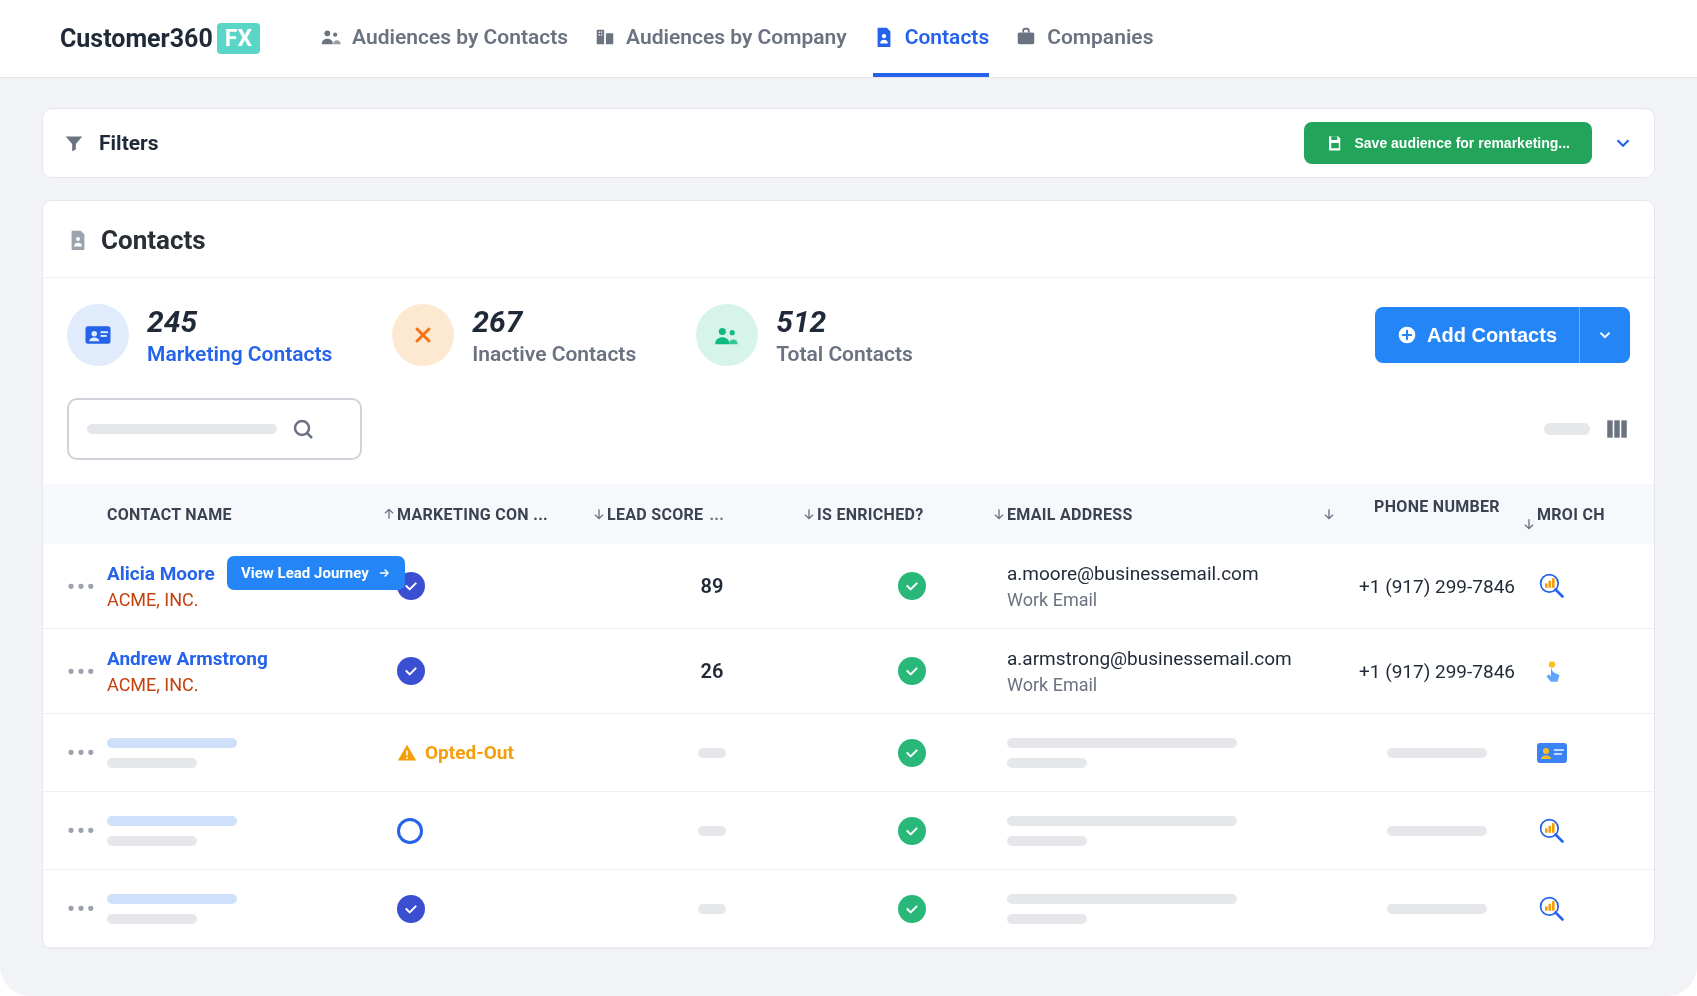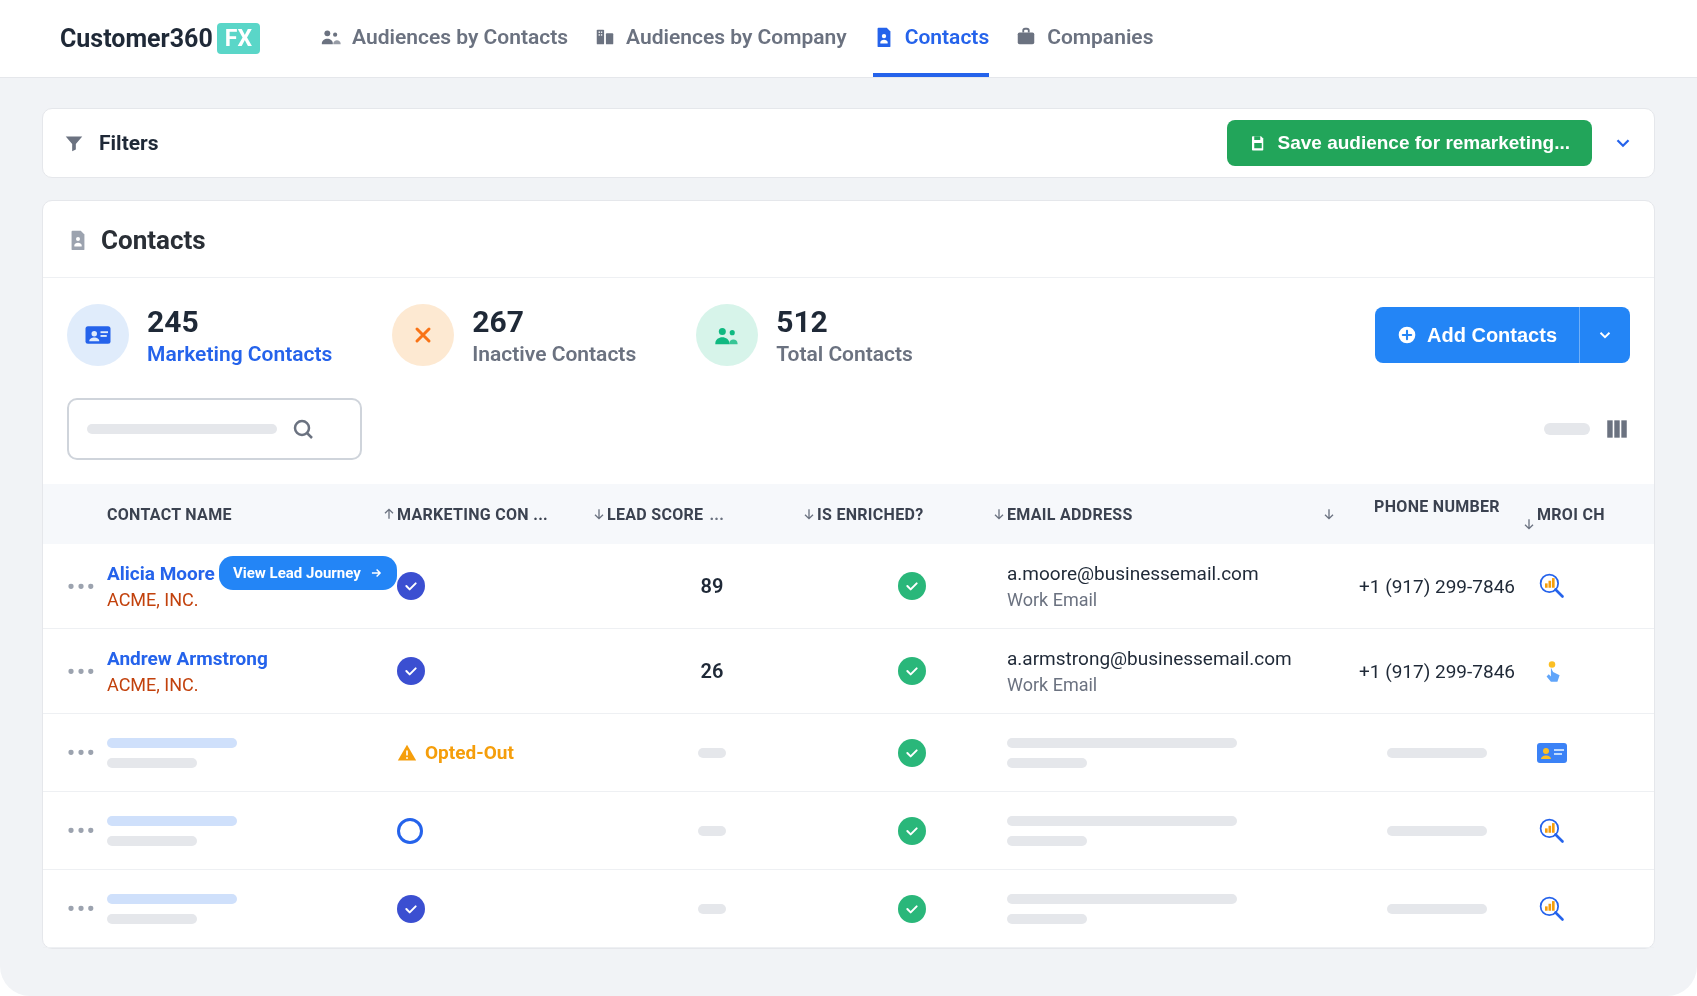--- a/index.html
+++ b/index.html
@@ -15,36 +15,36 @@
     .nav-tab.active { color: #2563eb; border-bottom-color: #2563eb; }
     .nav-tab svg { width: 22px; height: 22px; }
     
     
     .page { background: #f1f3f6; padding: 30px 42px; height: calc(100% - 78px); }
     
     
     .filters-bar { background: #fff; border: 1px solid #e5e7eb; border-radius: 10px; height: 70px; display: flex; align-items: center; padding: 0 20px; justify-content: space-between; margin-bottom: 22px; }
     .filters-left { display: flex; align-items: center; gap: 14px; font-size: 21px; font-weight: 700; color: #1f2937; }
     .filters-right { display: flex; align-items: center; gap: 20px; }
-    .btn-save { background: #22a55a; color: #fff; border: none; border-radius: 8px; padding: 12px 22px; font-size: 19px; font-weight: 700; display: flex; align-items: center; gap: 10px; cursor: pointer; text-align: center; }
+    .btn-save { background: #22a55a; color: #fff; border: none; border-radius: 8px; padding: 12px 22px; font-size: 14px; font-weight: 700; display: flex; align-items: center; gap: 10px; cursor: pointer; text-align: center; }
     .chevron-blue { color: #2563eb; }
     
     
     .panel { background: #fff; border: 1px solid #e5e7eb; border-radius: 10px; padding: 24px 0 0 0; }
     .panel-header { display: flex; align-items: center; gap: 12px; font-size: 26px; font-weight: 700; padding: 0 24px 22px 24px; border-bottom: 1px solid #eef0f3; color: #2a2f36; }
     .panel-header svg { width: 22px; height: 26px; color: #9ca3af; }
     
     .stats-row { display: flex; align-items: center; padding: 26px 24px; gap: 60px; }
     .stat { display: flex; align-items: center; gap: 18px; }
     .stat-icon { width: 62px; height: 62px; border-radius: 50%; display: flex; align-items: center; justify-content: center; }
     .stat-icon.blue { background: #e0ecfb; color: #2563eb; }
     .stat-icon.orange { background: #fde9d2; color: #f97316; }
     .stat-icon.green { background: #d7f4ea; color: #10b981; }
     .stat-icon.pink { background: #fde7f3; color: #db2777; }
-    .stat-text .num { font-size: 30px; font-weight: 700; color: #1f2937; line-height: 1.1; }
+    .stat-text .num { font-size: 30px; font-weight: 700; color: #1f2937; line-height: 1.1; font-style: italic; }
     .stat-text .lbl { font-size: 21px; font-weight: 600; color: #6b7280; margin-top: 4px; }
     .stat.active .lbl { color: #2563eb; }
     .stat.active .num { color: #1f2937; }
     .stats-spacer { flex: 1; }
     .btn-add { background: #2385f6; color: #fff; border: none; border-radius: 8px; height: 56px; display: flex; align-items: center; cursor: pointer; font-size: 20px; font-weight: 700; }
     .btn-add .main { display: flex; align-items: center; gap: 10px; padding: 0 22px; }
     .btn-add .split { border-left: 1px solid rgba(255,255,255,0.35); padding: 0 16px; height: 100%; display: flex; align-items: center; }
     
     .search-row { display: flex; align-items: center; justify-content: space-between; padding: 6px 24px 24px 24px; }
     .search-box { width: 295px; height: 62px; border: 2px solid #cfd4db; border-radius: 10px; display: flex; align-items: center; padding: 0 18px; gap: 14px; }
@@ -65,21 +65,21 @@
     .col-mroi   { width: 90px; flex-shrink: 0; }
     .th .sort { margin-left: auto; color: #6b7280; }
     .th .trunc { color: #6b7280; margin-left: 6px; }
     
     .trow { display: flex; align-items: center; padding: 18px 24px; border-bottom: 1px solid #eef0f3; min-height: 78px; }
     .row-menu { width: 40px; color: #9ca3af; font-size: 22px; font-weight: 700; letter-spacing: 2px; cursor: pointer; }
     .td-name { width: 290px; }
     .contact-name { color: #2563eb; font-size: 19px; font-weight: 700; }
     .contact-co { color: #c2410c; font-size: 18px; margin-top: 4px; }
     .name-wrap { position: relative; }
-    .lead-pill { position: absolute; left: 112px; top: -6px; background: #2385f6; color: #fff; font-size: 15px; font-weight: 700; padding: 8px 14px; border-radius: 14px; display: flex; align-items: center; gap: 8px; white-space: nowrap; }
+    .lead-pill { position: absolute; left: 120px; top: -6px; background: #2385f6; color: #fff; font-size: 15px; font-weight: 700; padding: 8px 14px; border-radius: 7px; display: flex; align-items: center; gap: 8px; white-space: nowrap; }
     
     .check-badge { width: 28px; height: 28px; border-radius: 50%; display: inline-flex; align-items: center; justify-content: center; }
     .check-badge.blue { background: #3b4fd1; color: #fff; }
     .check-badge.green { background: #2ab77a; color: #fff; }
     .ring { width: 26px; height: 26px; border: 3px solid #2563eb; border-radius: 50%; display: inline-block; }
     .opted { color: #f59e0b; font-weight: 700; font-size: 19px; display: flex; align-items: center; gap: 8px; }
     
     .score { font-size: 20px; font-weight: 600; color: #1f2937; }
     .email { font-size: 19px; color: #1f2937; }
     .email-type { font-size: 18px; color: #6b7280; margin-top: 4px; }

